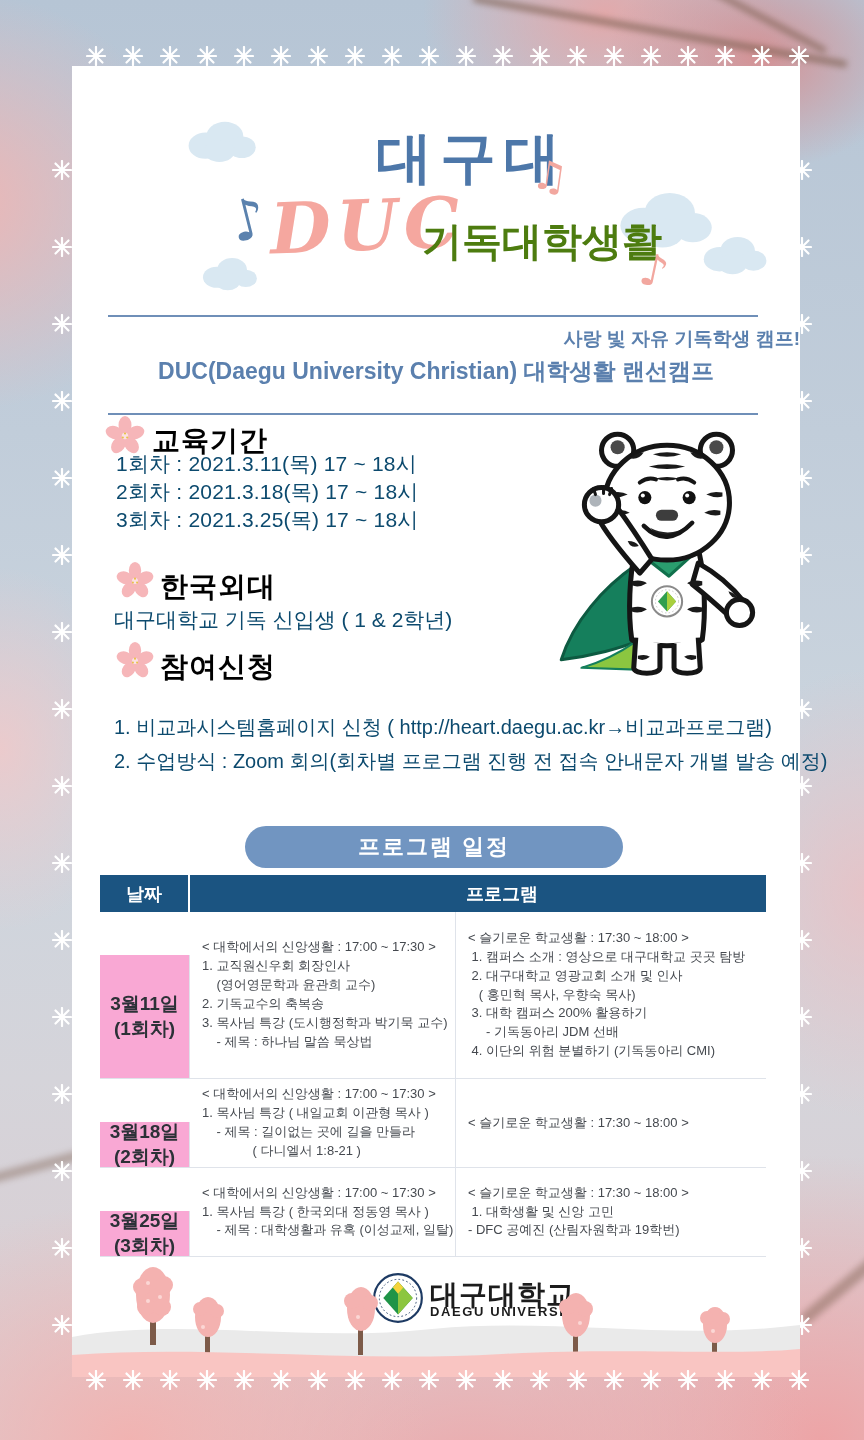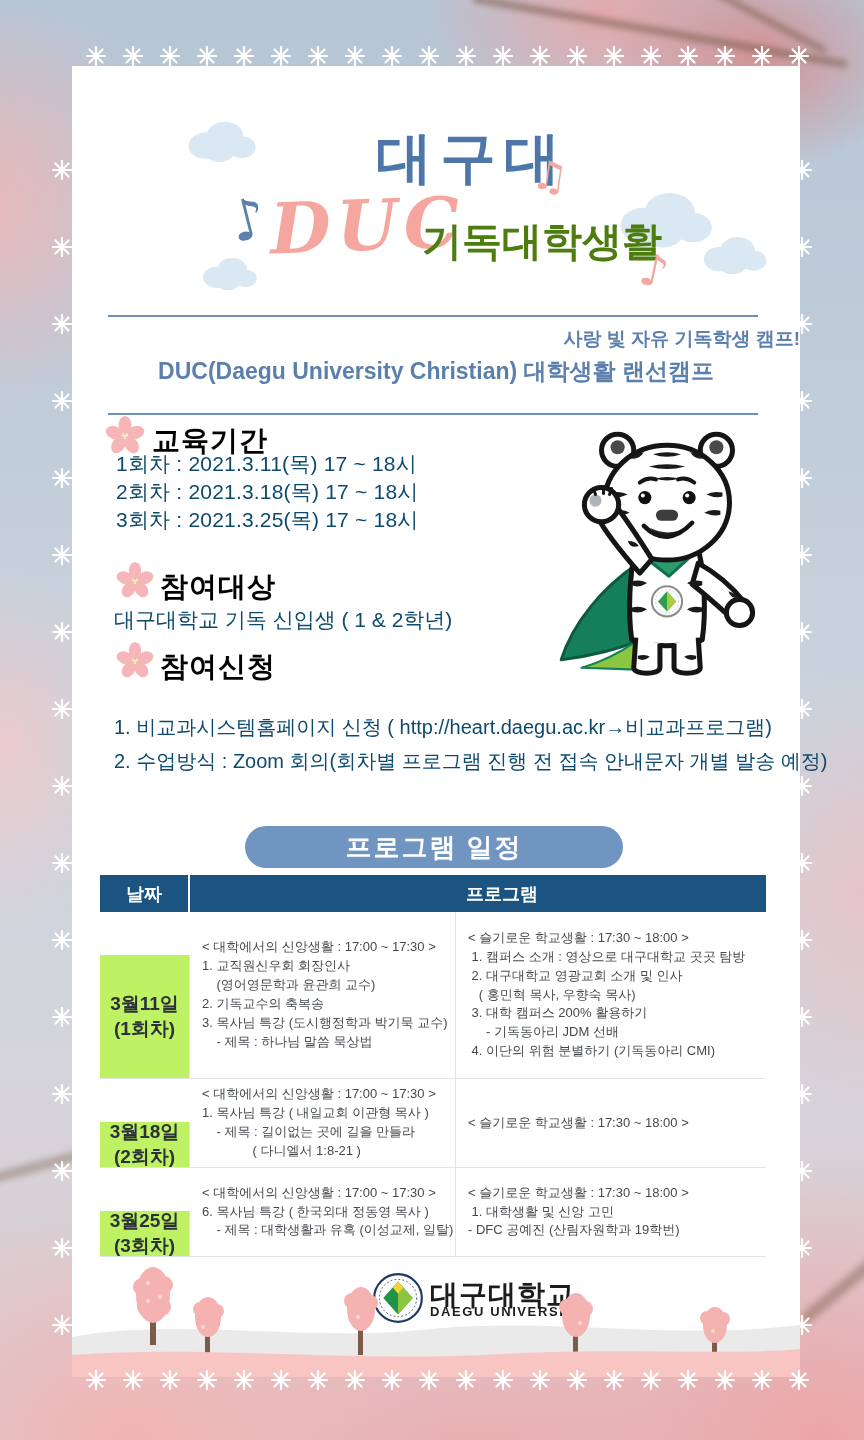--- a/index.html
+++ b/index.html
@@ -43,30 +43,30 @@
   .sec-head { position:absolute; font-size:28px; font-weight:bold; color:#000000; letter-spacing:1px; }
   .body-text { position:absolute; color:#0c4a6e;margin-left:12px; }
   .period-lines { left:32px; top:384px; font-size:21px; line-height:28px; letter-spacing:0.2px; }
   .target-body  { left:30px; top:540px; font-size:21px; }
   .apply-lines  { left:30px; top:644px; font-size:20px; line-height:34px; }
   .pline { white-space:pre; }
 
   .tiger { position:absolute; left:455px; top:348px; width:280px; height:272px; }
 
   .pill { position:absolute; left:173px; top:760px; width:378px; height:42px; border-radius:21px;
-          background:#7195c1; color:#ffffff; font-size:26px; font-weight:bold; letter-spacing:2px;
+          background:#7195c1; color:#ffffff; font-size:22px; font-weight:bold; letter-spacing:2px;
           display:flex; align-items:center; justify-content:center; }
 
   .table { position:absolute; left:28px; top:809px; width:666px; font-size:13px; color:#45494f; }
   .t-head { display:flex; height:37px; background:#1b5481; color:#fff; font-weight:bold; font-size:18px;gap:48px; }
   .t-h-date { width:90px; display:flex; align-items:center; justify-content:center; border-right:2px solid #fff; }
   .t-h-prog { flex:1; display:flex; align-items:center; justify-content:center; }
   .t-row { display:flex; border-bottom:1px solid #dfe3ea; }
   .r1 { height:167px; } .r2 { height:89px; } .r3 { height:89px; }
-  .t-date { width:90px; background:#bef264; display:flex; flex-direction:column; align-items:center; justify-content:center;
+  .t-date { width:90px; background:#f9a8d4; display:flex; flex-direction:column; align-items:center; justify-content:center;
             font-size:19px; font-weight:bold; color:#2c3137; line-height:1.3; border-right:1px solid #dfe3ea;margin-top:43px; }
   .t-cell { display:flex; flex-direction:column; justify-content:center; padding:4px 6px 4px 12px; line-height:1.45; }
   .t-left { width:266px; border-right:1px solid #dfe3ea; }
   .t-right { flex:1; }
 
   .seal { position:absolute; left:300px; top:1206px; width:52px; height:52px; }
   .uni-kr { left:358px; top:1210px; font-size:28px; font-weight:bold; color:#1c1c1c; letter-spacing:1px; }
   .uni-en { left:358px; top:1238px; font-size:13px; font-weight:bold; color:#1c1c1c; letter-spacing:1.6px; }
 
   .landscape { position:absolute; left:0; top:1191px; width:728px; height:120px; }
@@ -141,21 +141,21 @@
     <div class="sec-head" style="left:80px;top:356px">교육기간</div>
     <div class="body-text period-lines">
         <div class="pline">1회차 : 2021.3.11(목) 17 ~ 18시</div>
         <div class="pline">2회차 : 2021.3.18(목) 17 ~ 18시</div>
         <div class="pline">3회차 : 2021.3.25(목) 17 ~ 18시</div>
       </div>
 
     <svg class="blossom" style="left:44px;top:496px;width:38px;height:38px">
         <use href="#blossom"></use>
       </svg>
-    <div class="sec-head" style="left:88px;top:502px">참여대상</div>
+    <div class="sec-head" style="left:88px;top:502px">한국외대</div>
     <div class="body-text target-body">대구대학교 기독 신입생 ( 1 &amp; 2학년)</div>
 
     <svg class="blossom" style="left:44px;top:576px;width:38px;height:38px">
         <use href="#blossom"></use>
       </svg>
     <div class="sec-head" style="left:88px;top:582px">참여신청</div>
     <div class="body-text apply-lines">
         <div class="pline">1. 비교과시스템홈페이지 신청 ( http://heart.daegu.ac.kr→비교과프로그램)</div>
         <div class="pline">2. 수업방식 : Zoom 회의(회차별 프로그램 진행 전 접속 안내문자 개별 발송 예정)</div>
       </div>
@@ -271,21 +271,21 @@
             <div class="pline">&lt; 슬기로운 학교생활 : 17:30 ~ 18:00 &gt;</div>
           </div>
       </div>
       <div class="t-row r3">
         <div class="t-date">
           <div>3월25일</div>
           <div>(3회차)</div>
         </div>
         <div class="t-cell t-left">
             <div class="pline">&lt; 대학에서의 신앙생활 : 17:00 ~ 17:30 &gt;</div>
-            <div class="pline">6. 목사님 특강 ( 한국외대 정동영 목사 )</div>
+            <div class="pline">1. 목사님 특강 ( 한국외대 정동영 목사 )</div>
             <div class="pline">    - 제목 : 대학생활과 유혹 (이성교제, 일탈)</div>
           </div>
         <div class="t-cell t-right">
             <div class="pline">&lt; 슬기로운 학교생활 : 17:30 ~ 18:00 &gt;</div>
             <div class="pline"> 1. 대학생활 및 신앙 고민</div>
             <div class="pline">- DFC 공예진 (산림자원학과 19학번)</div>
           </div>
       </div>
     </div>
 

